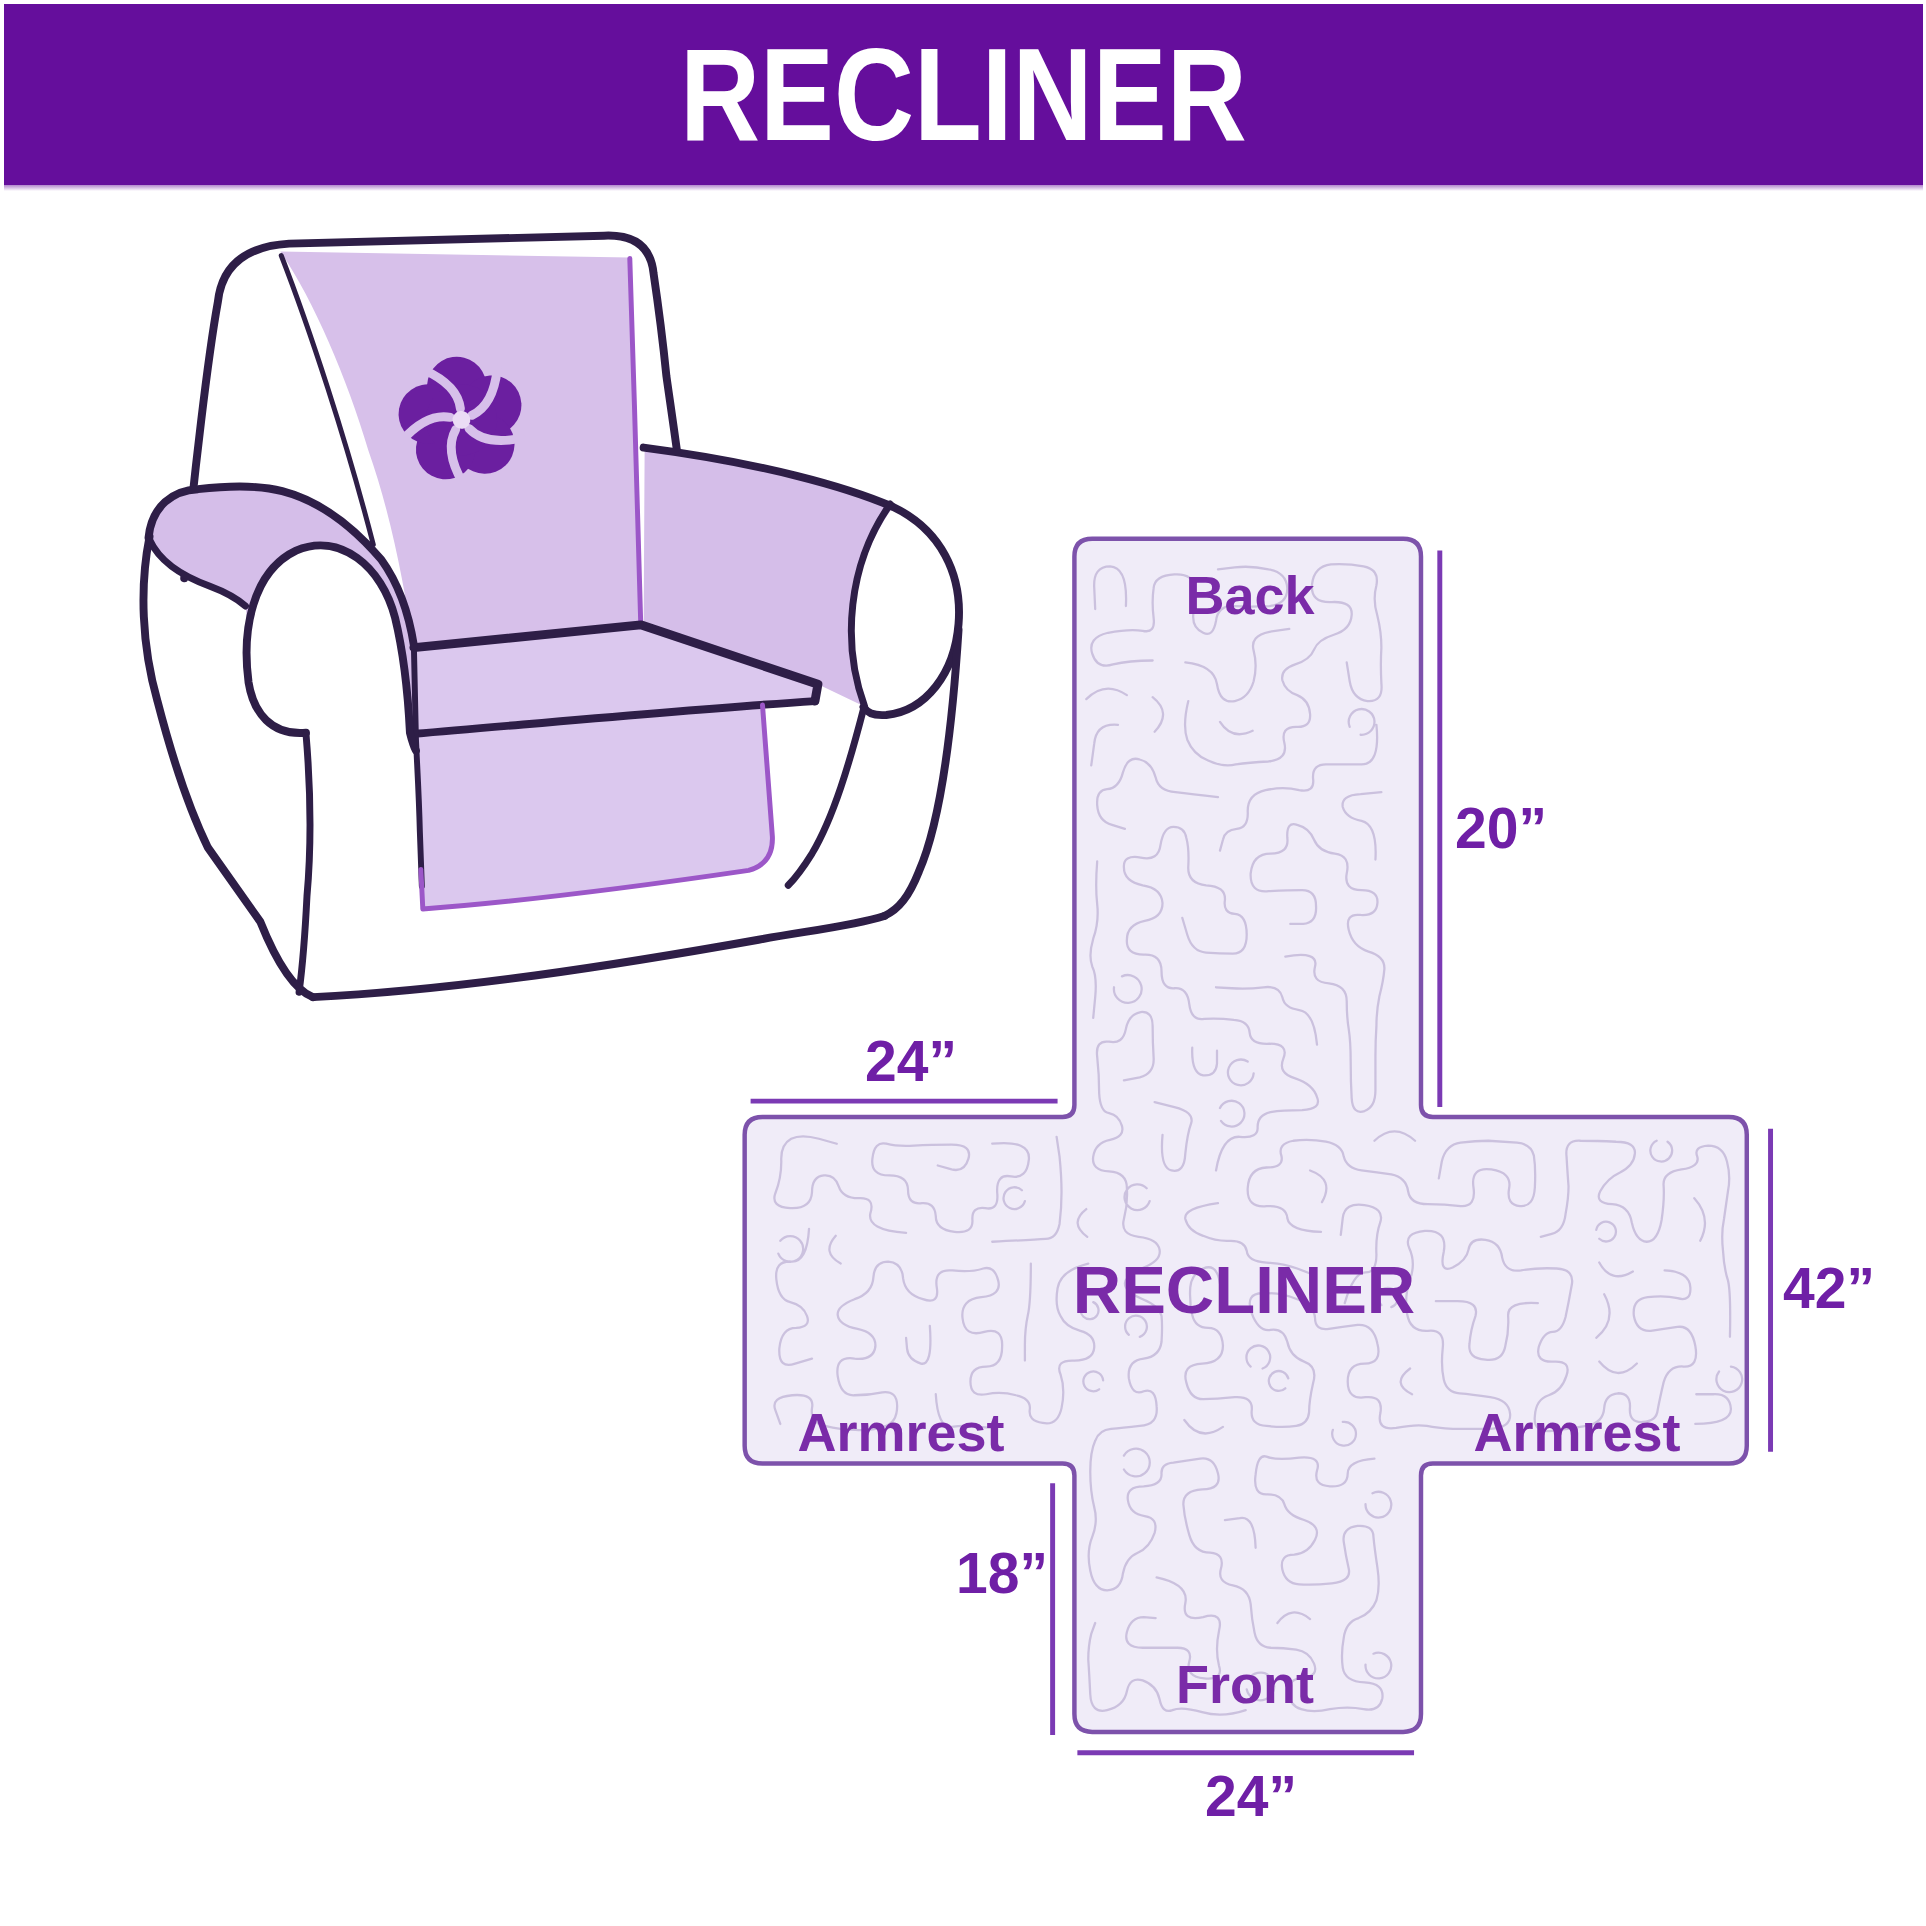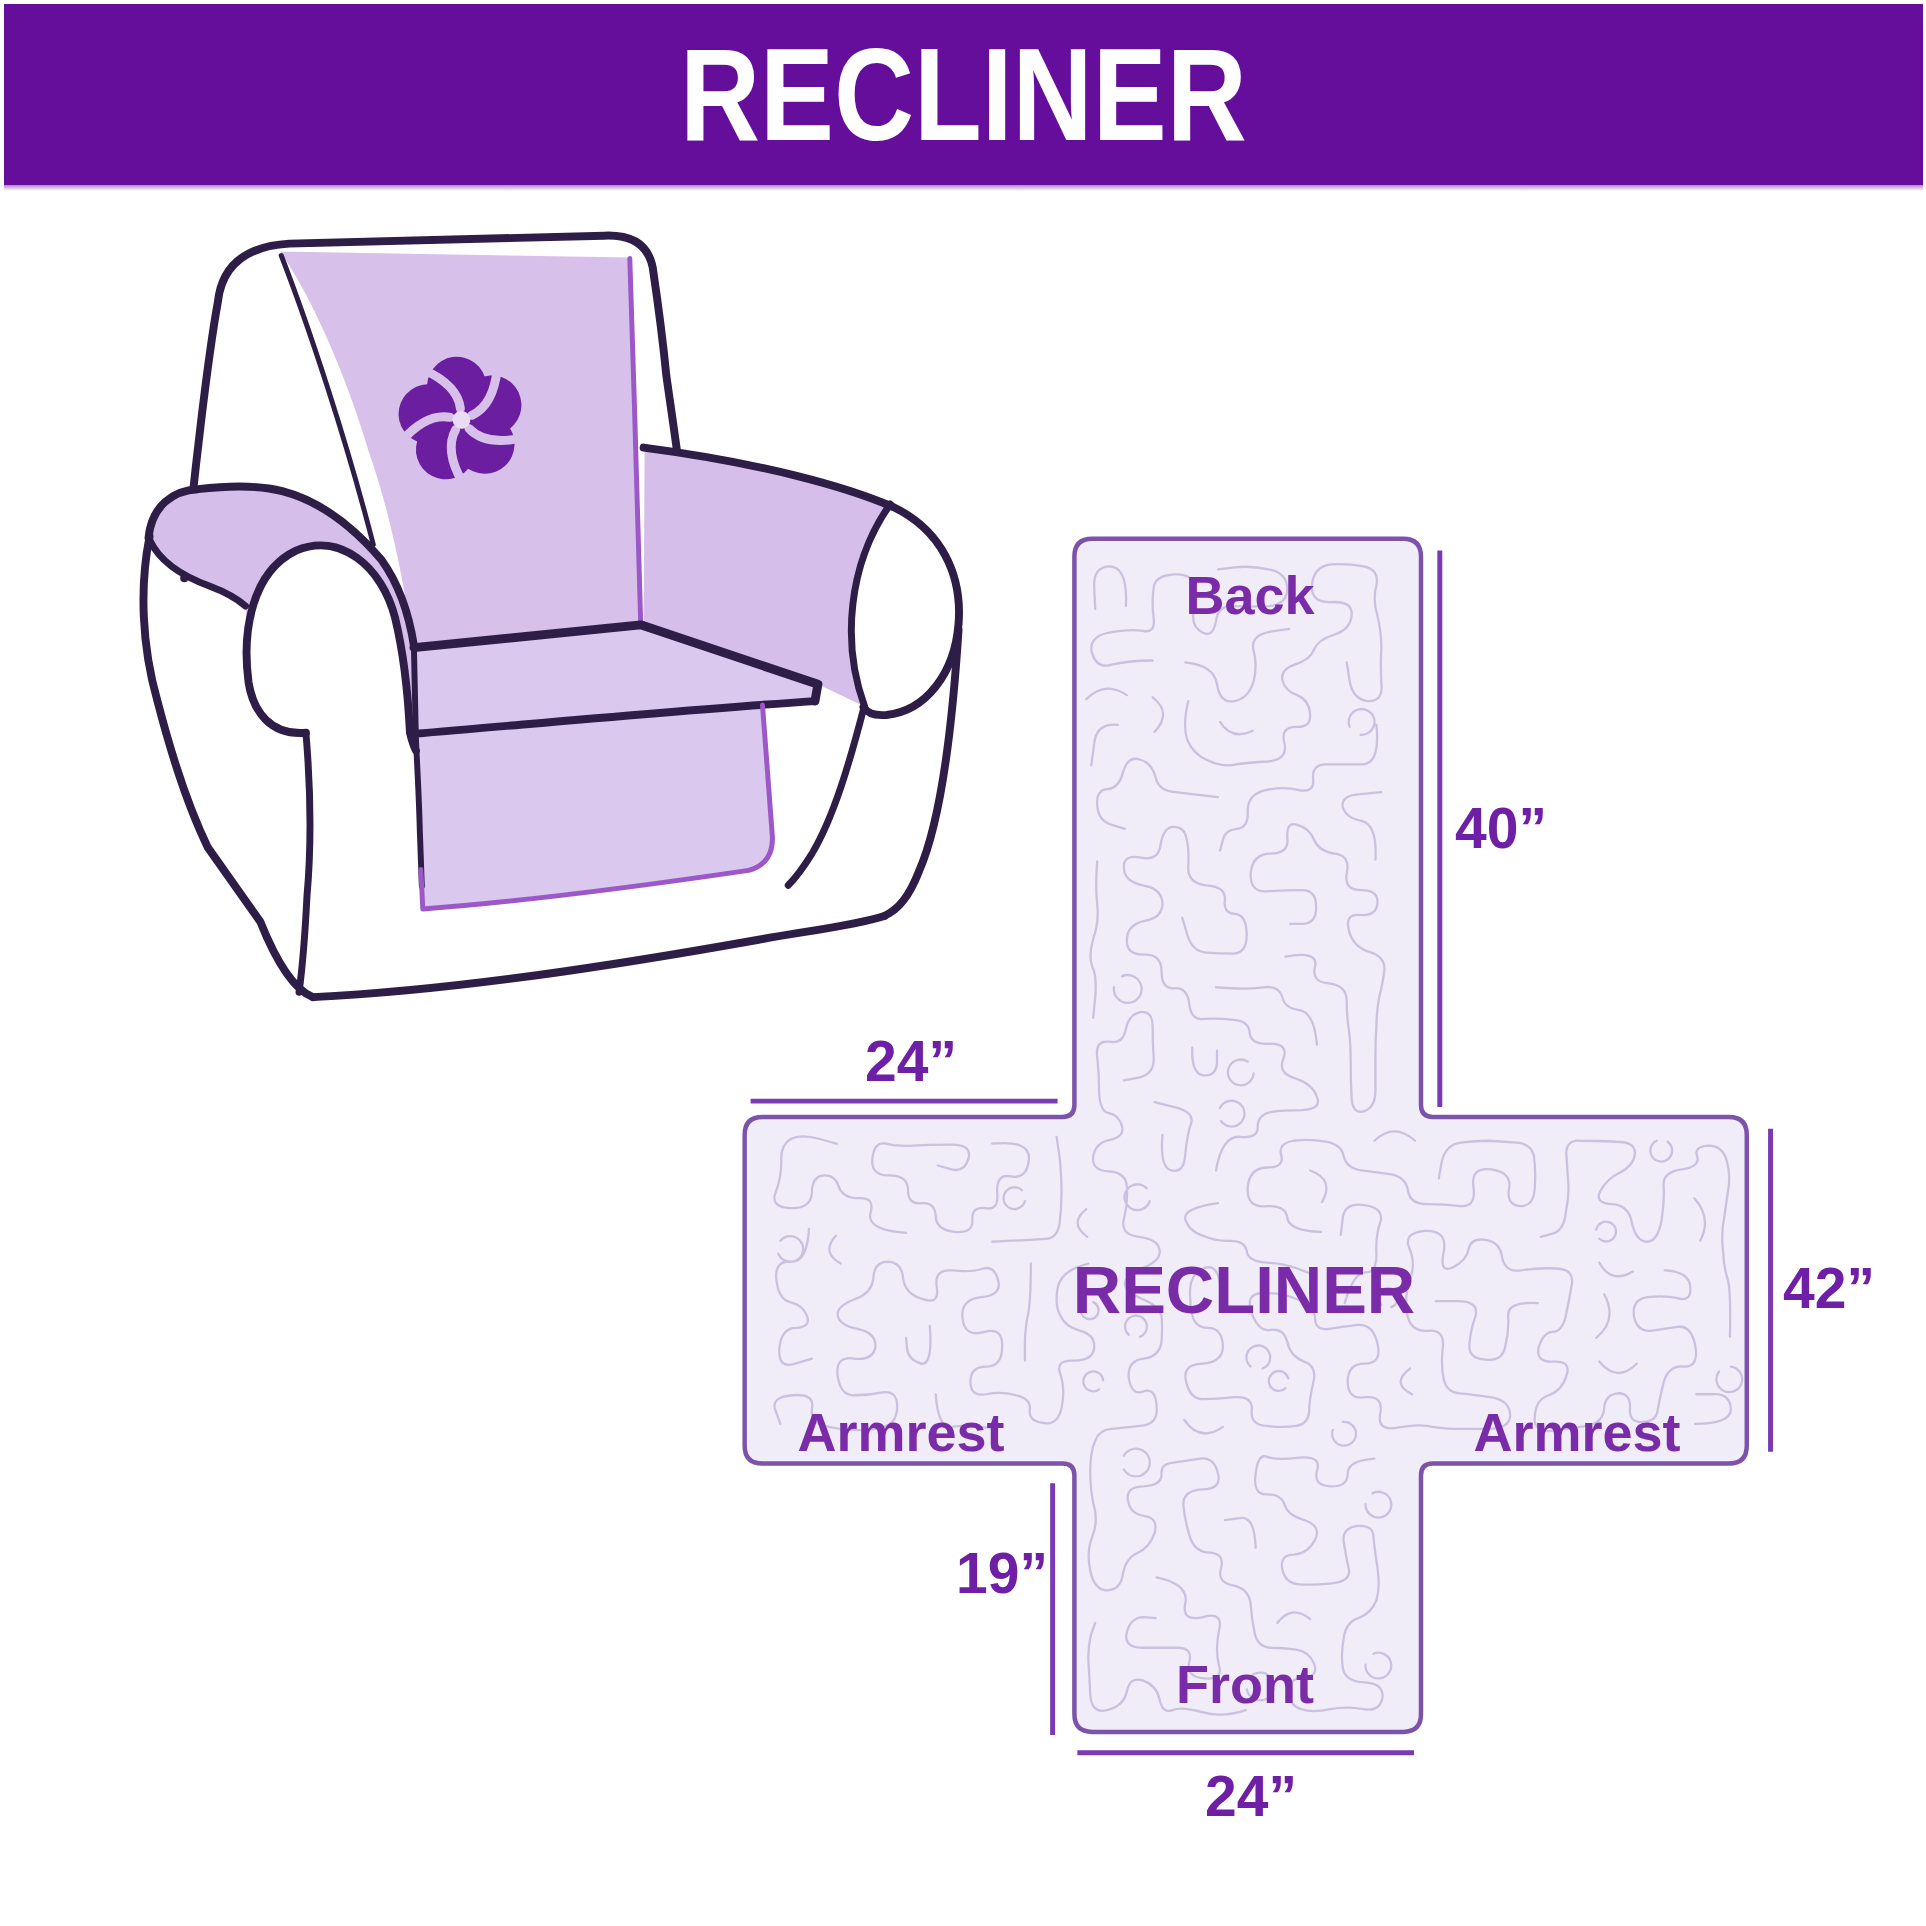--- a/index.html
+++ b/index.html
@@ -120,18 +120,18 @@
     </g>
   </g>
 </svg>
 
 <div class="lbl panel-lbl" style="left:1250px;top:595px">Back</div>
 <div class="lbl center-lbl" style="left:1244px;top:1289px">RECLINER</div>
 <div class="lbl panel-lbl" style="left:901px;top:1432px">Armrest</div>
 <div class="lbl panel-lbl" style="left:1577px;top:1432px">Armrest</div>
 <div class="lbl panel-lbl" style="left:1245px;top:1684px">Front</div>
 
-<div class="lbl dim-lbl" style="left:1501px;top:828px">40”</div>
+<div class="lbl dim-lbl" style="left:1501px;top:828px">20”</div>
 <div class="lbl dim-lbl" style="left:911px;top:1061px">24”</div>
 <div class="lbl dim-lbl" style="left:1829px;top:1288px">42”</div>
-<div class="lbl dim-lbl" style="left:1002px;top:1573px">19”</div>
+<div class="lbl dim-lbl" style="left:1002px;top:1573px">18”</div>
 <div class="lbl dim-lbl" style="left:1251px;top:1796px">24”</div>
 
 
 </body></html>

